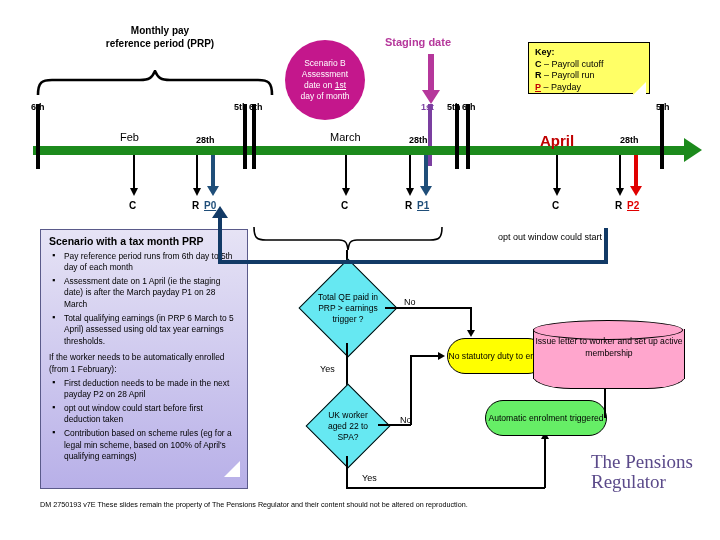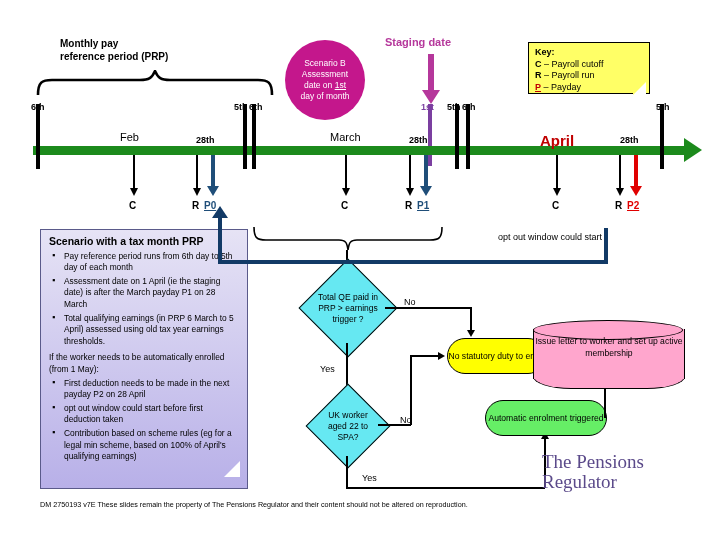--- a/index.html
+++ b/index.html
@@ -29,21 +29,21 @@
   .darrow .shaft{position:absolute;left:0;top:0;width:2px;background:#000;}
   .darrow .head{position:absolute;left:-3px;width:0;height:0;
       border-left:4px solid transparent;border-right:4px solid transparent;border-top:8px solid #000;}
   .darrow.blue .shaft{background:#1f4e79;width:4px;}
   .darrow.blue .head{border-left-width:6px;border-right-width:6px;border-top-color:#1f4e79;border-top-width:10px;left:-4px;}
   .darrow.red .shaft{background:#e00000;width:4px;}
   .darrow.red .head{border-left-width:6px;border-right-width:6px;border-top-color:#e00000;border-top-width:10px;left:-4px;}
 
   
   #prp-brace{left:36px;top:70px;width:240px;height:26px;}
-  #prp-label{left:60px;top:37px;width:200px;font-size:10px;font-weight:bold;line-height:13px;}
+  #prp-label{left:60px;top:24px;width:200px;text-align:center;font-size:10px;font-weight:bold;line-height:13px;}
 
   
   #scenario-circle{left:285px;top:40px;width:80px;height:80px;border-radius:50%;
       background:#c4178c;color:#fff;display:flex;align-items:center;justify-content:center;
       text-align:center;font-size:8.5px;line-height:11px;padding:0 6px;box-sizing:border-box;}
   #scenario-circle u{text-decoration:underline;}
 
   
   #staging-date-label{left:385px;top:36px;font-size:11px;font-weight:bold;color:#b5379b;white-space:nowrap;}
   #staging-arrow-shaft{left:428px;top:54px;width:6px;height:38px;background:#b5379b;}
@@ -103,21 +103,21 @@
       border-right:4px solid transparent;border-bottom:7px solid #000;}
   .arrowhead-right{position:absolute;width:0;height:0;border-top:4px solid transparent;
       border-bottom:4px solid transparent;border-left:7px solid #000;}
   .flowlbl{position:absolute;font-size:9px;white-space:nowrap;}
 
   
   .conn-navy{position:absolute;background:#123a66;}
   #optout-text{left:495px;top:232px;width:110px;text-align:center;font-size:9px;line-height:11px;}
 
   
-  #logo{left:542px;top:452px;font-family:"Liberation Serif", serif;color:#5b4a8a;
+  #logo{left:591px;top:452px;font-family:"Liberation Serif", serif;color:#5b4a8a;
       font-size:19px;line-height:20px;}
   
   #footer{left:40px;top:500px;width:640px;font-size:7.2px;color:#000;}
 </style>
 </head>
 <body>
 
 <div class="stage">
 
   <div class="abs" id="prp-label">
@@ -233,21 +233,21 @@
   </div>
   <div class="abs evt-lbl" style="left:627px;top:200px;color:#e00000;text-decoration:underline;text-align:center;">P2</div>
 
   <div class="abs" id="info-panel">
     <div class="ip-title">Scenario with a tax month PRP</div>
     <ul>
       <li>Pay reference period runs from 6th day to 5th day of each month</li>
       <li>Assessment date on 1 April (ie the staging date) is after the March payday  P1 on 28 March</li>
       <li>Total qualifying earnings (in PRP 6 March to 5 April) assessed using old tax year earnings thresholds.</li>
     </ul>
-    <div class="ip-para">If the worker needs to be automatically enrolled (from 1 May):</div>
+    <div class="ip-para">If the worker needs to be automatically enrolled (from 1 February):</div>
     <ul>
       <li>First deduction needs to be made in the next payday P2 on 28 April</li>
       <li>opt out window could start before first deduction taken</li>
       <li>Contribution based on scheme rules (eg for a legal min scheme, based on 100% of April's qualifying earnings)</li>
     </ul>
   </div>
   <div class="abs" id="info-fold"></div>
 
   <svg class="abs" style="left:252px;top:226px;width:192px;height:26px;" viewBox="0 0 192 26">
     <path d="M2,1 C2,12 5,14 14,14 L87,14 C94,14 95,17 96,24 C97,17 98,14 105,14 L178,14 C187,14 190,12 190,1" fill="none" stroke="#000" stroke-width="1.6"></path>

